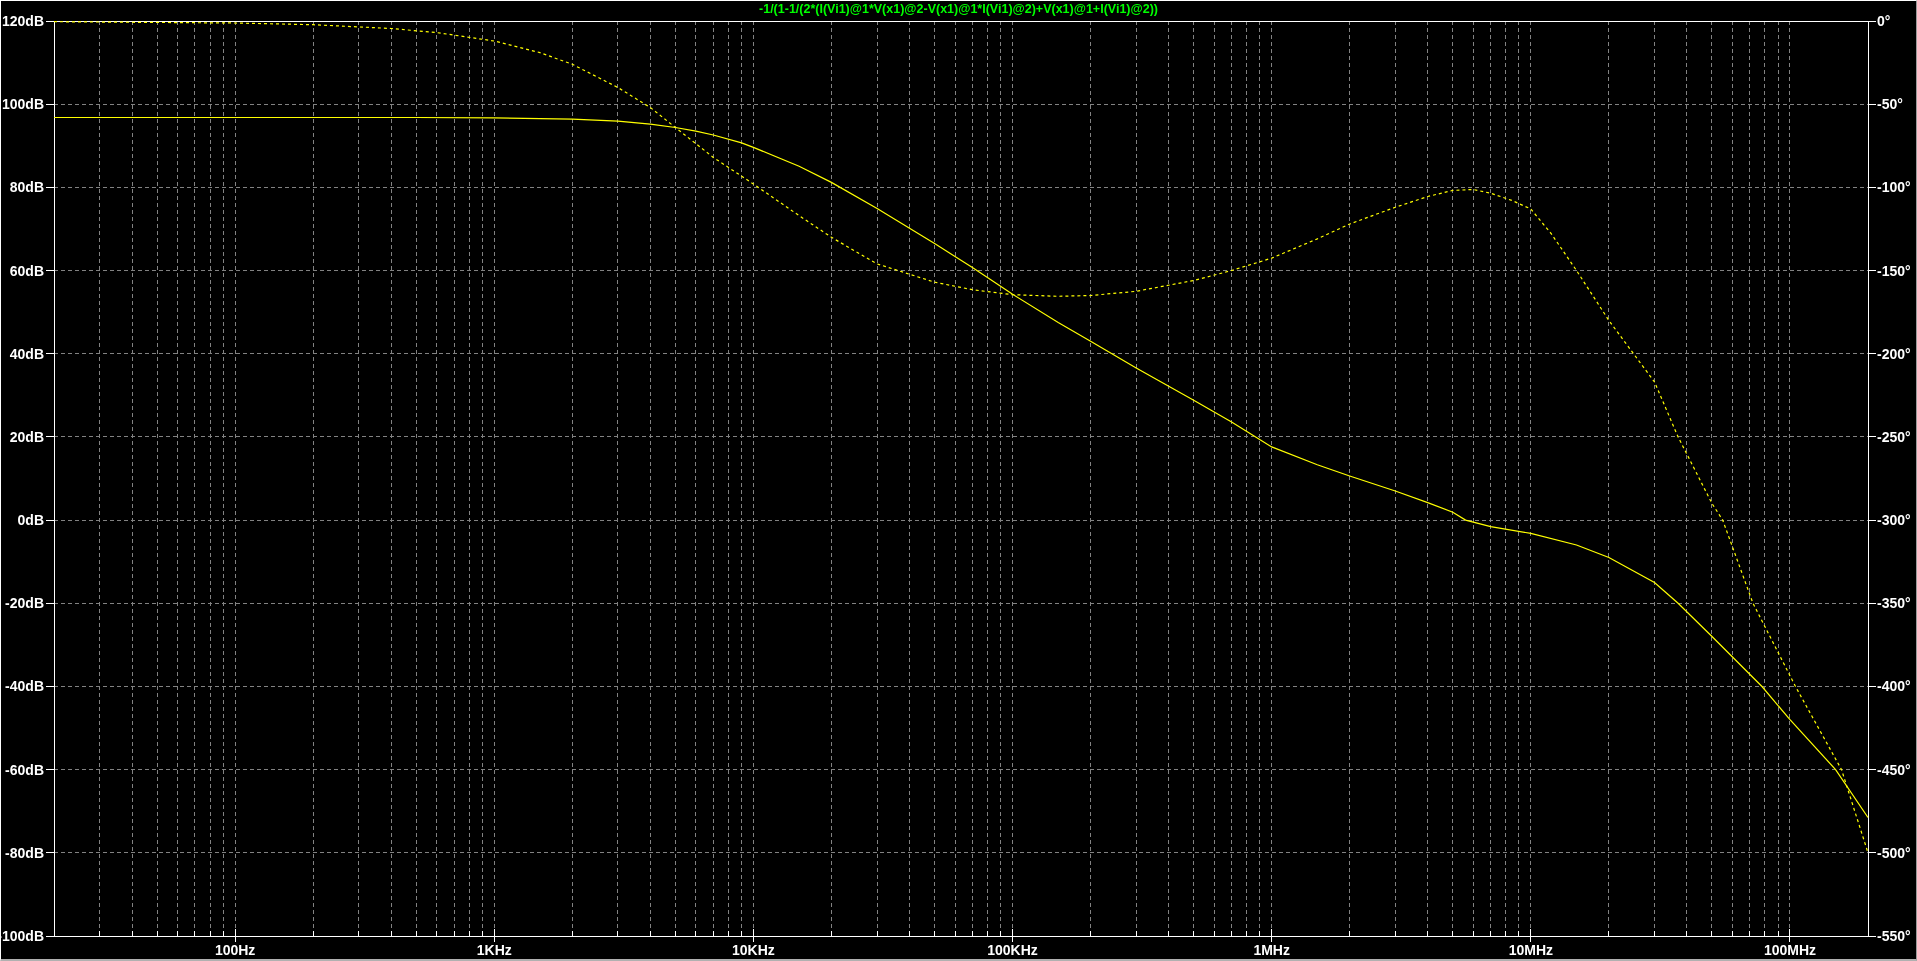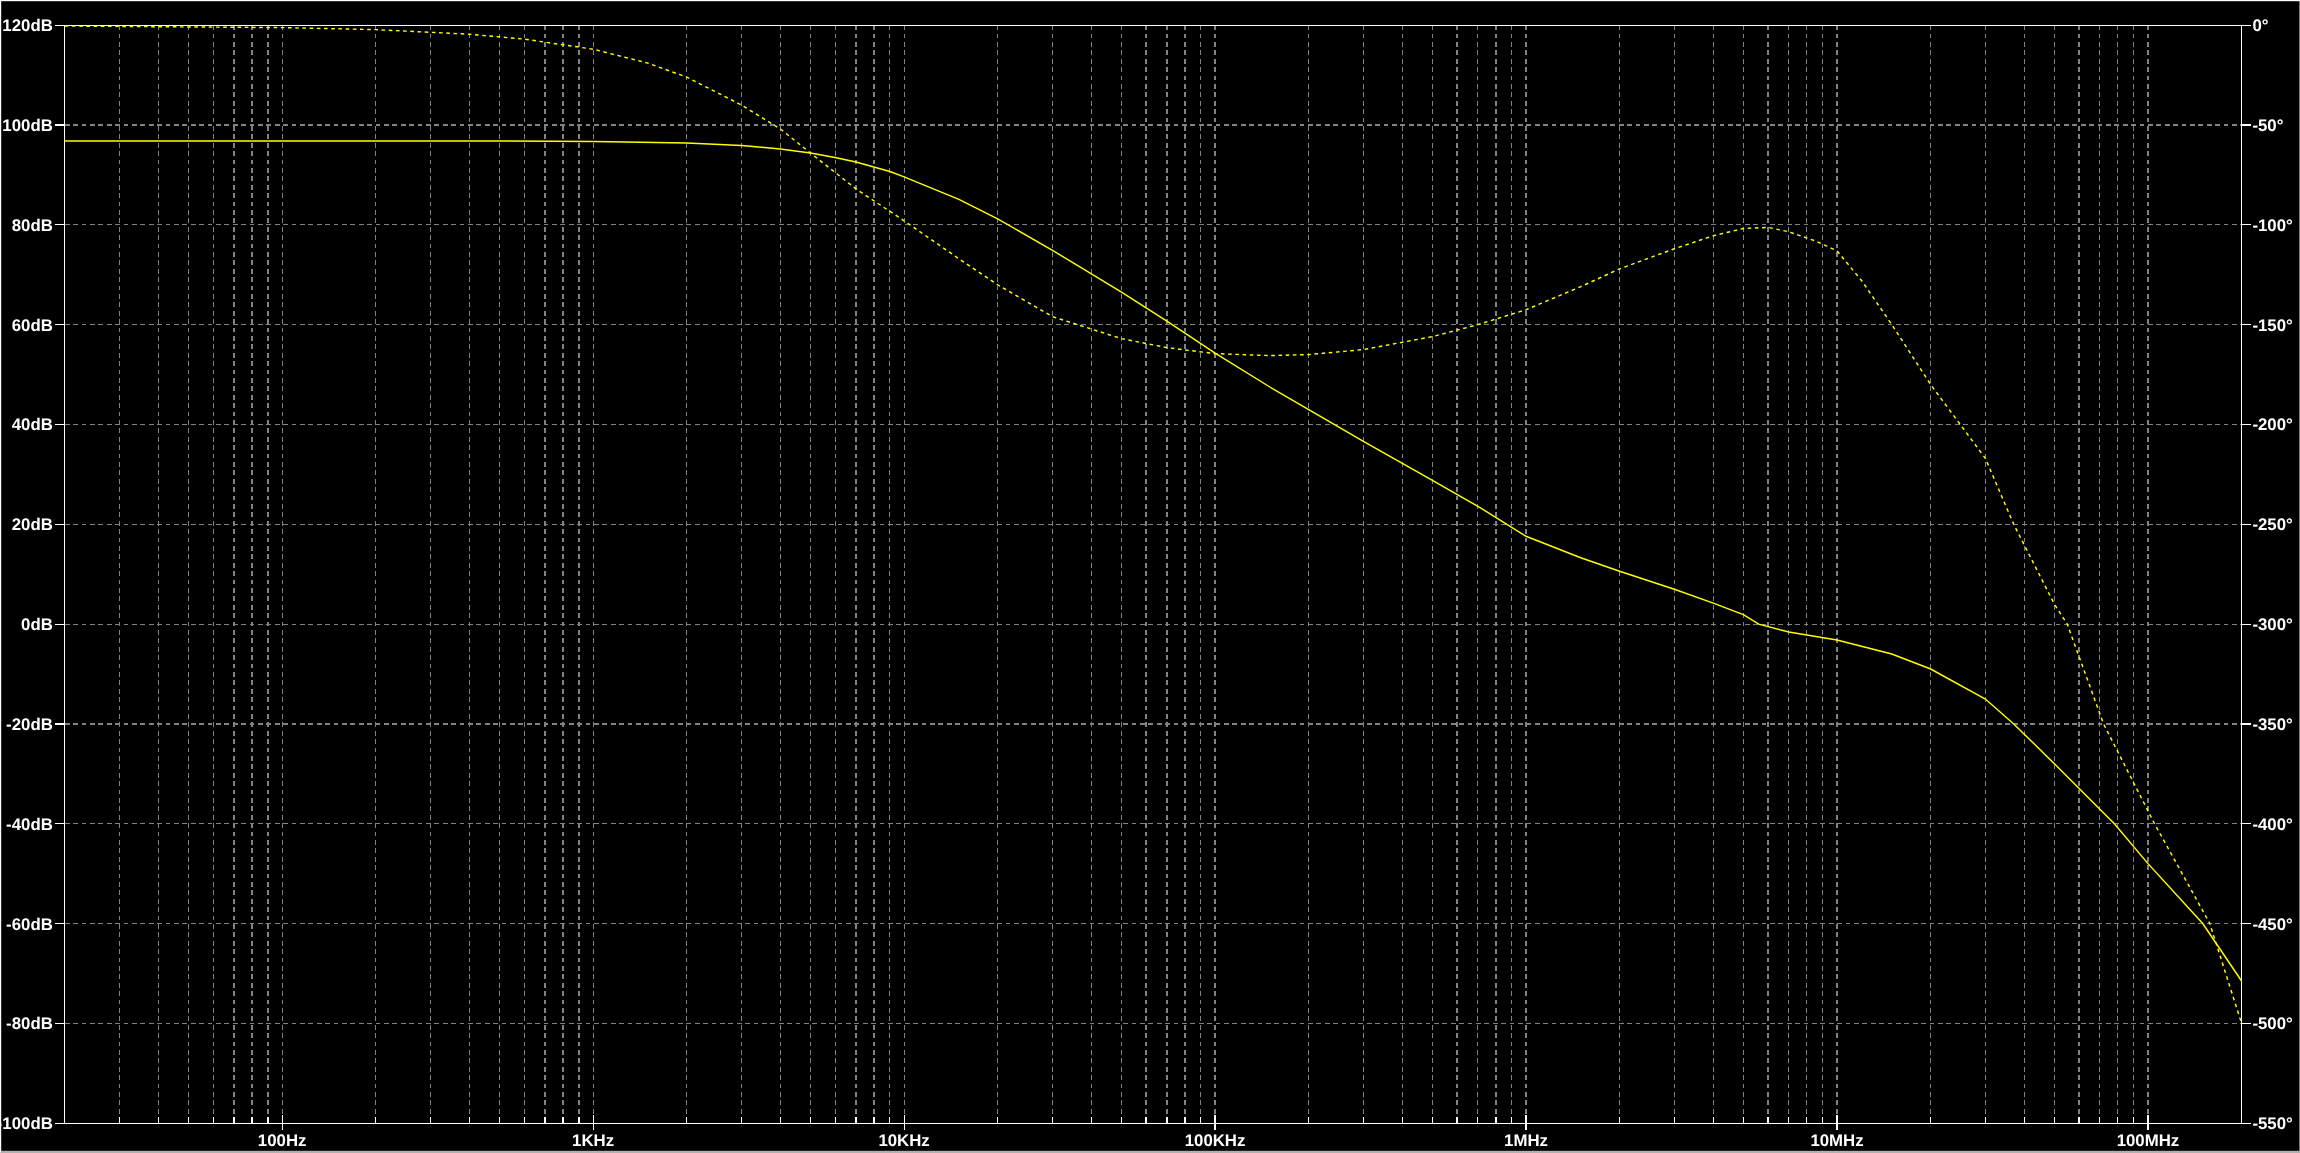--- a/index.html
+++ b/index.html
@@ -8,20 +8,21 @@
     border-right:1px solid #9a9a9a;border-bottom:2px solid #b0b0b0;background:#000;}
   #plot-title{position:absolute;left:0;top:1px;width:100%;text-align:center;
     color:#00ff00;font:bold 12.5px "Liberation Sans",sans-serif;letter-spacing:0px;cursor:default;}
   svg{position:absolute;left:0;top:0;}
   text{font:bold 14px "Liberation Sans",sans-serif;fill:#ffffff;}
 </style>
 </head>
 <body>
 
 <div id="window">
+  <div id="plot-title">-1/(1-1/(2*(I(Vi1)@1*V(x1)@2-V(x1)@1*I(Vi1)@2)+V(x1)@1+I(Vi1)@2))</div>
   <svg id="plot-svg" width="1917" height="961">
       <line x1="98.63279198957223" y1="20" x2="98.63279198957223" y2="935" stroke="#828282" stroke-width="1" stroke-dasharray="4 3" shape-rendering="crispEdges"></line>
       <line x1="131.009773162066" y1="20" x2="131.009773162066" y2="935" stroke="#828282" stroke-width="1" stroke-dasharray="4 3" shape-rendering="crispEdges"></line>
       <line x1="156.12331081872514" y1="20" x2="156.12331081872514" y2="935" stroke="#828282" stroke-width="1" stroke-dasharray="4 3" shape-rendering="crispEdges"></line>
       <line x1="176.64256515163822" y1="20" x2="176.64256515163822" y2="935" stroke="#828282" stroke-width="1" stroke-dasharray="4 3" shape-rendering="crispEdges"></line>
       <line x1="193.99134749305716" y1="20" x2="193.99134749305716" y2="935" stroke="#828282" stroke-width="1" stroke-dasharray="4 3" shape-rendering="crispEdges"></line>
       <line x1="209.01954632413194" y1="20" x2="209.01954632413194" y2="935" stroke="#828282" stroke-width="1" stroke-dasharray="4 3" shape-rendering="crispEdges"></line>
       <line x1="222.27535714121043" y1="20" x2="222.27535714121043" y2="935" stroke="#828282" stroke-width="1" stroke-dasharray="4 3" shape-rendering="crispEdges"></line>
       <line x1="234.13308398079113" y1="20" x2="234.13308398079113" y2="935" stroke="#828282" stroke-width="1" stroke-dasharray="4 3" shape-rendering="crispEdges"></line>
       <line x1="312.14285714285717" y1="20" x2="312.14285714285717" y2="935" stroke="#828282" stroke-width="1" stroke-dasharray="4 3" shape-rendering="crispEdges"></line>

